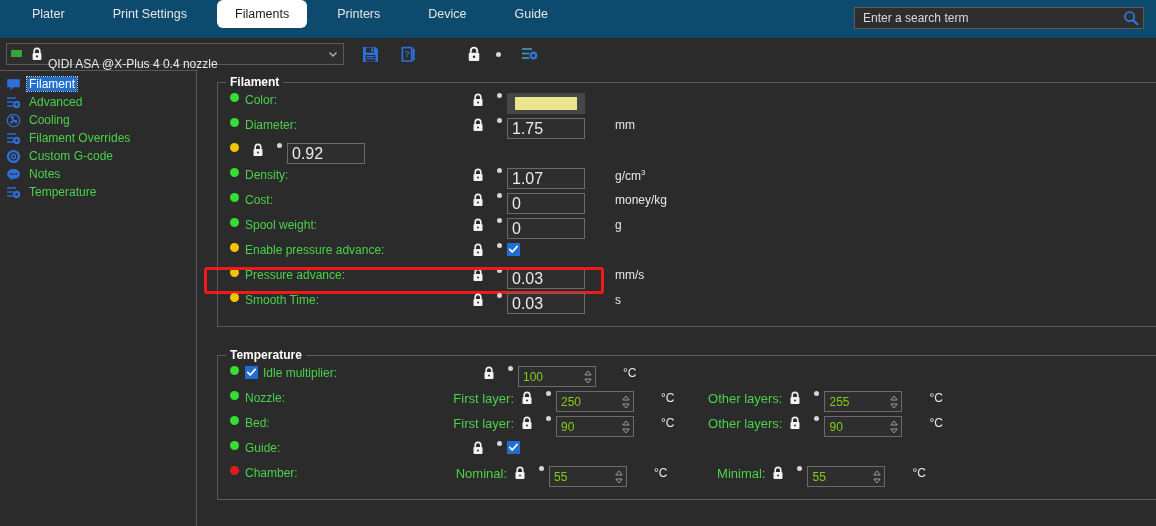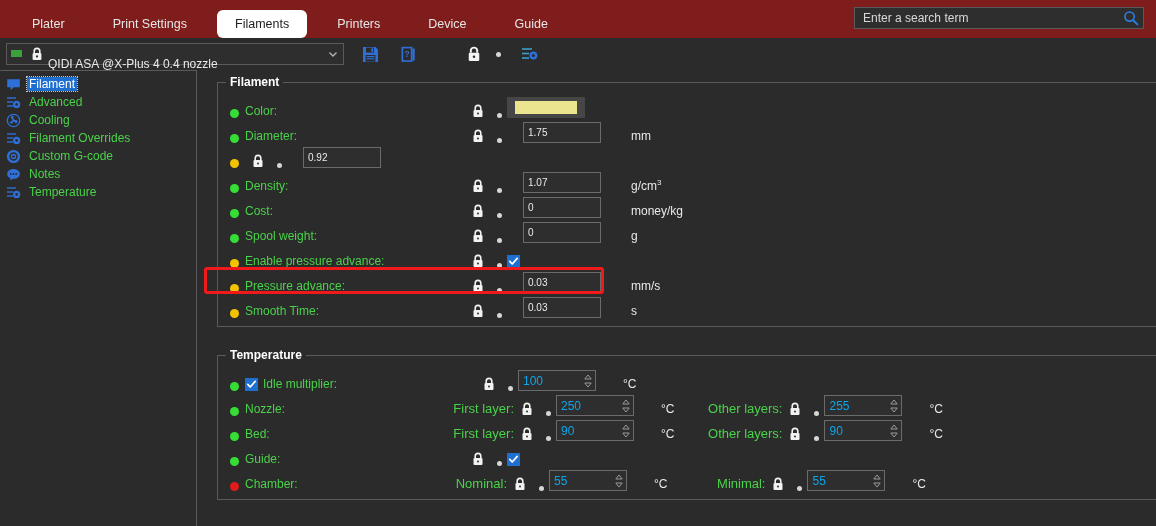--- a/index.html
+++ b/index.html
@@ -10,23 +10,23 @@
     width: 1156px; height: 526px;
     font-family: "Liberation Sans", sans-serif;
     font-size: 12px;
     color: #e8e8e8;
     overflow: hidden;
     position: relative;
   }
   
   .tabbar {
     height: 38px;
-    background: #7f1d1d;
+    background: #0c4a6e;
     display: flex;
-    align-items: flex-end;
+    align-items: flex-start;
     position: relative;
   }
   .tab {
     padding: 7px 18px;
     margin: 0 6px;
     font-size: 12.5px;
     color: #e6e6e6;
     border-radius: 6px;
     white-space: nowrap;
     cursor: default;
@@ -143,21 +143,21 @@
     position: absolute;
     top: -8px; left: 8px;
     background: #2b2b2b;
     padding: 0 4px;
     font-size: 12px;
     font-weight: bold;
     color: #ffffff;
   }
   .row {
     display: flex;
-    align-items: flex-end;
+    align-items: flex-start;
     height: 25px;
     position: relative;
   }
   .bullet {
     width: 9px; height: 9px;
     border-radius: 50%;
     flex: none;
     margin-left: 12px;
     margin-right: 6px;
   }
@@ -182,35 +182,34 @@
     white-space: nowrap;
     padding-left: 25px;
   }
   .unit sup { font-size: 8px; vertical-align: super; }
   .field {
     background: #2e2e2e;
     border: 1px solid #6b6b6b;
     box-sizing: border-box;
     height: 21px;
     color: #eaeaea;
-    font-size: 10px;
+    font-size: 16px;
     display: flex;
     align-items: center;
     padding-left: 4px;
-    margin-left: 16px;
   }
   .field.w78 { width: 78px; }
   .spin {
     width: 78px; height: 21px;
     background: #2e2e2e;
     border: 1px solid #6b6b6b;
     box-sizing: border-box;
     display: flex;
     align-items: center;
-    color: #0ea5e9;
+    color: #84cc16;
     font-size: 12px;
     padding-left: 4px;
   }
   .spin .sval { flex: 1; }
   .spin .arrows { width: 14px; display:flex; align-items:center; justify-content:center; }
   .colorbtn {
     width: 78px; height: 21px;
     background: #464646;
     display: flex; align-items: center; justify-content: center;
   }

